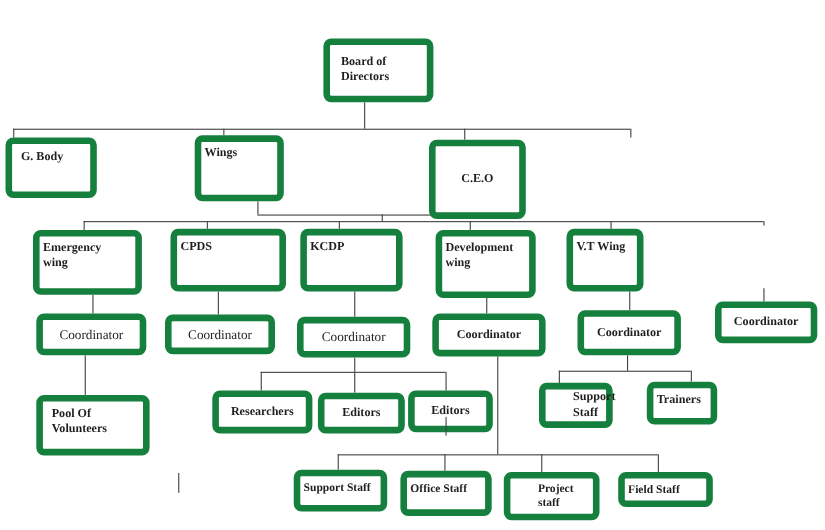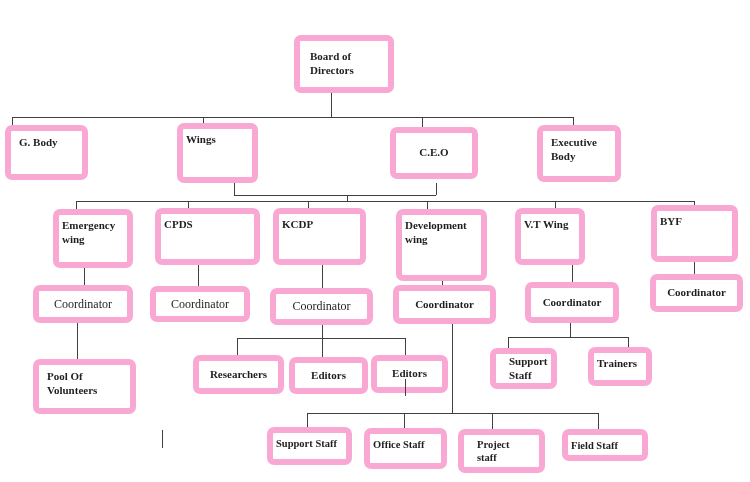--- a/index.html
+++ b/index.html
@@ -2,28 +2,28 @@
 <html><head>
 <meta charset="utf-8">
 <style>
   html,body { margin:0; padding:0; background:#ffffff; }
   .canvas {
     position:relative; width:750px; height:482px; background:#ffffff;
     font-family:"Liberation Serif", serif; overflow:hidden;
   }
   .node {
     position:absolute; box-sizing:border-box;
-    border:6px solid #f9a8d4; border-radius:7px; background:#ffffff;
+    border:6px solid #15803d; border-radius:7px; background:#ffffff;
     color:#1f1f1f; font-weight:bold; font-size:11px; line-height:1.25;
     white-space:pre-line; z-index:2;
   }
   .tl { padding:5px 8px; text-align:left; }
   .tc { padding:4px 3px; text-align:left; }
   .cc { display:flex; align-items:center; justify-content:center; text-align:center; padding:0 2px; }
-  .cl { display:flex; align-items:center; text-align:left; padding-left:13px; }
+  .cl { display:flex; align-items:center; text-align:left; padding-left:25px; }
   .pbig { padding:9px 10px; }
   .rg { font-weight:normal; font-size:12px; }
   .sm { font-size:10.5px; }
   .line { position:absolute; background:#404040; z-index:1; }
   .stray { z-index:3; }
 </style>
 </head>
 <body>
 
 <div class="canvas">
@@ -75,32 +75,29 @@
   <div class="line" style="left:508px;top:337px;width:1px;height:12px"></div>
   <div class="line" style="left:628px;top:337px;width:1px;height:10px"></div>
 
   <div class="line stray" style="left:162px;top:430px;width:1px;height:18px"></div>
 
   <div class="node tl pbig" style="left:294px;top:35px;width:100px;height:58px">Board of
 Directors</div>
 
   <div class="node tl" style="left:5px;top:125px;width:83px;height:55px">G. Body</div>
   <div class="node tc" style="left:177px;top:123px;width:81px;height:60px">Wings</div>
-  <div class="node cc" style="left:390px;top:127px;width:88px;height:52px">C.E.O</div>
-  <div class="node tl" style="left:537px;top:125px;width:84px;height:57px">Executive
-Body</div>
+  <div class="node cc" style="left:390px;top:127px;width:88px;height:72px">C.E.O</div>
 
-  <div class="node tc" style="left:53px;top:209px;width:80px;height:59px">Emergency
+  <div class="node tc" style="left:30px;top:209px;width:99px;height:59px">Emergency
 wing</div>
   <div class="node tc" style="left:155px;top:208px;width:105px;height:57px">CPDS</div>
   <div class="node tc" style="left:273px;top:208px;width:93px;height:57px">KCDP</div>
-  <div class="node tc" style="left:396px;top:209px;width:91px;height:72px">Development
+  <div class="node tc" style="left:396px;top:209px;width:91px;height:62px">Development
 wing</div>
   <div class="node tc" style="left:515px;top:208px;width:70px;height:57px">V.T Wing</div>
-  <div class="node tc" style="left:651px;top:205px;width:87px;height:57px">BYF</div>
 
   <div class="node cc rg" style="left:33px;top:285px;width:100px;height:38px">Coordinator</div>
   <div class="node cc rg" style="left:150px;top:286px;width:100px;height:36px">Coordinator</div>
   <div class="node cc rg" style="left:270px;top:288px;width:103px;height:37px">Coordinator</div>
   <div class="node cc" style="left:393px;top:285px;width:103px;height:39px">Coordinator</div>
   <div class="node cc" style="left:525px;top:282px;width:94px;height:41px">Coordinator</div>
   <div class="node cc" style="left:650px;top:274px;width:93px;height:38px">Coordinator</div>
 
   <div class="node tl" style="left:33px;top:359px;width:103px;height:55px">Pool Of
 Volunteers</div>

